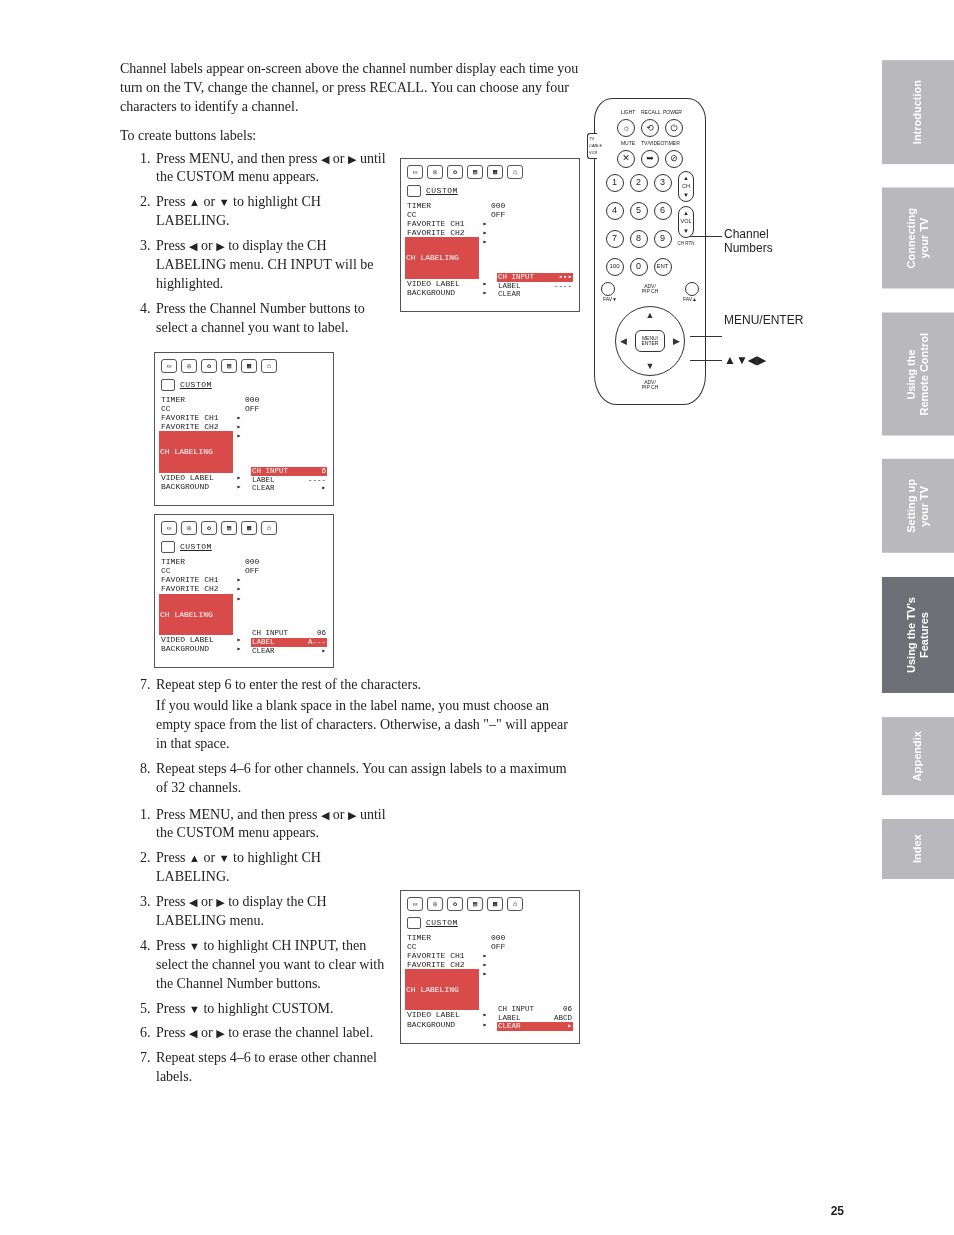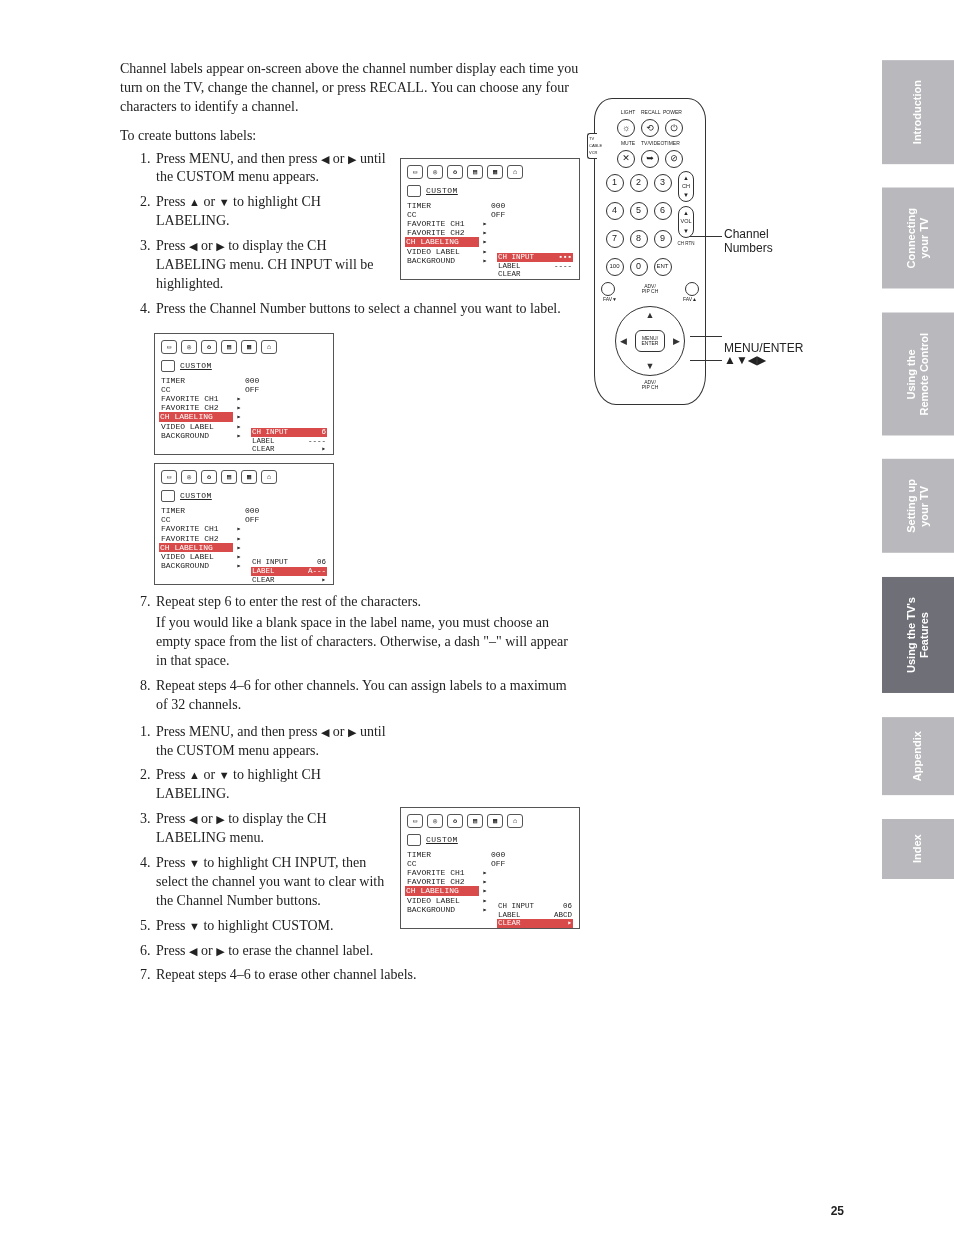--- a/index.html
+++ b/index.html
@@ -99,27 +99,27 @@
   .osd .menuname .picon{
     width:14px;height:12px;border:1px solid #555;border-radius:2px;display:inline-block;
   }
   .osd .menuname .ul{ text-decoration:underline; }
   .osd .grid{
     display:grid;
     grid-template-columns:72px 12px 30px;
     row-gap:0px;
   }
   .osd .grid .hl{
-    background:var(--hl); color:#fff; padding:0 1px;
+    background:var(--hl); color:#fff; padding:16px 1px;
     margin-left:-2px;
   }
   .osd .grid .arrow{ text-align:center;}
   .osd .sub{
     position:absolute;
-    right:6px; bottom:0;
+    right:6px; bottom:12px;
     font-size:7.5px;
     line-height:1.15;
     text-align:left;
     width:76px;
   }
   .osd .sub .row{ display:flex; justify-content:space-between; padding:0 1px;}
   .osd .sub .row .v{ min-width:24px; text-align:right;}
   .osd .sub .row.hl{ background:var(--hl); color:#fff;}
   
   .remote-wrap{
@@ -301,21 +301,21 @@
         <span class="tri rt">▶</span>
         <span class="center">MENU/
 ENTER</span>
       </div>
       <div class="rlbl" style="white-space:pre;font-size:5px;text-align:center">ADV/
 PIP CH</div>
     </div>
     <div class="callout" style="top:130px;left:130px">Channel
 Numbers</div>
     <div class="cl-line" style="top:138px;left:96px;width:32px"></div>
-    <div class="callout" style="top:244px;left:130px">MENU/ENTER</div>
+    <div class="callout" style="top:216px;left:130px">MENU/ENTER</div>
     <div class="cl-line" style="top:238px;left:96px;width:32px"></div>
     <div class="callout" style="top:256px;left:130px;font-family:Arial">▲▼◀▶</div>
     <div class="cl-line" style="top:262px;left:96px;width:32px"></div>
   </div>
 
   <p class="intro">Channel labels appear on-screen above the channel number display each time you turn on the TV, change the channel, or press RECALL. You can choose any four characters to identify a channel.</p>
   <p class="lead">To create buttons labels:</p>
 
   <div style="position:relative;max-width:460px;">
     <div class="float-fig">

